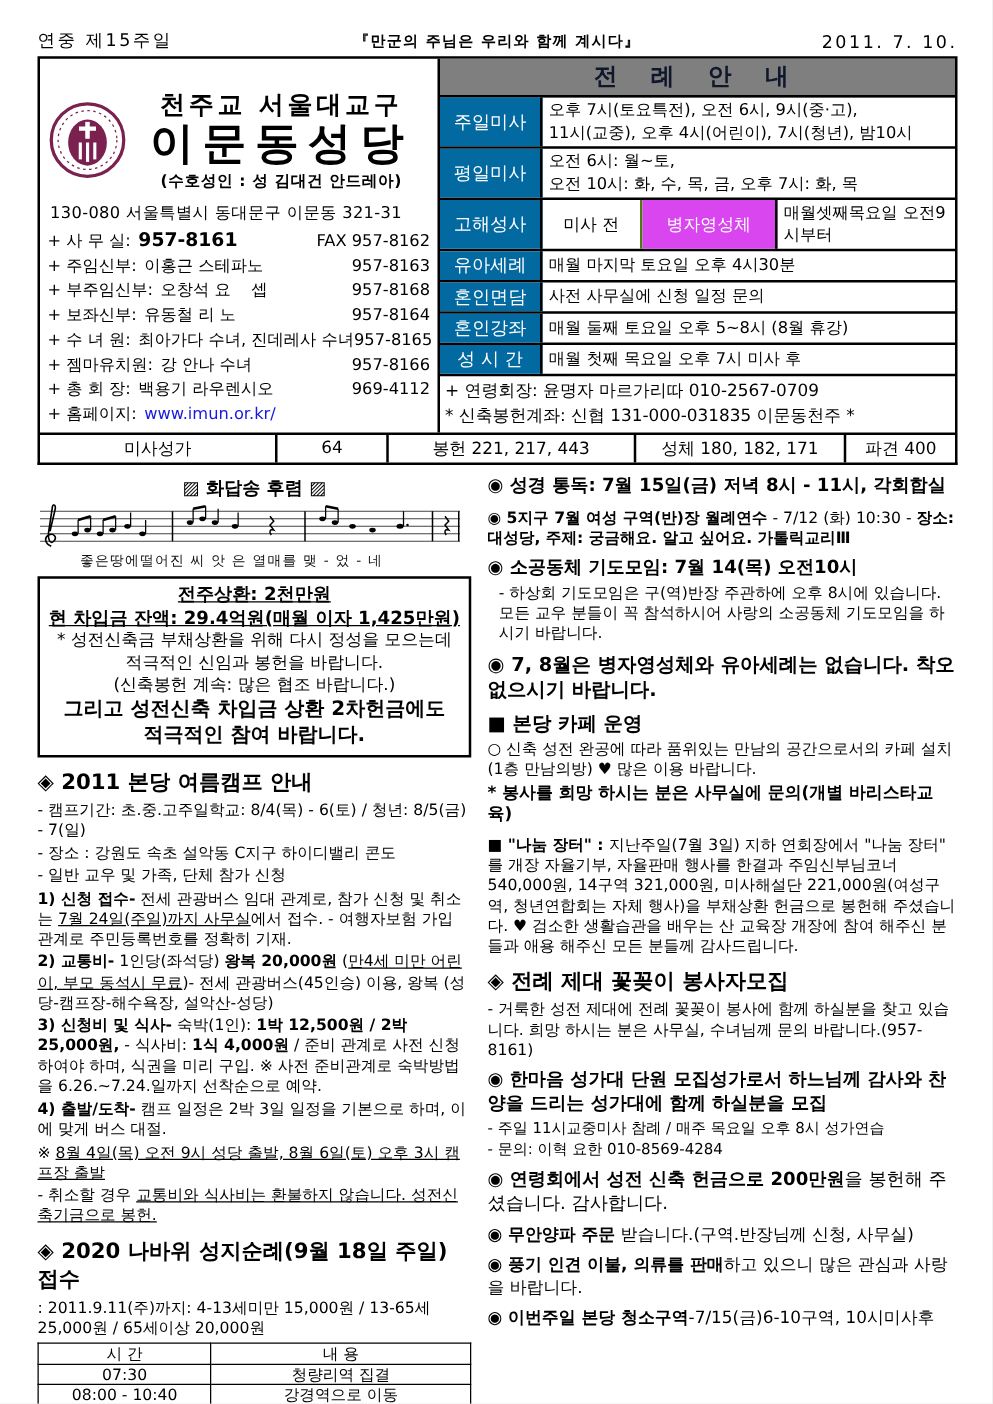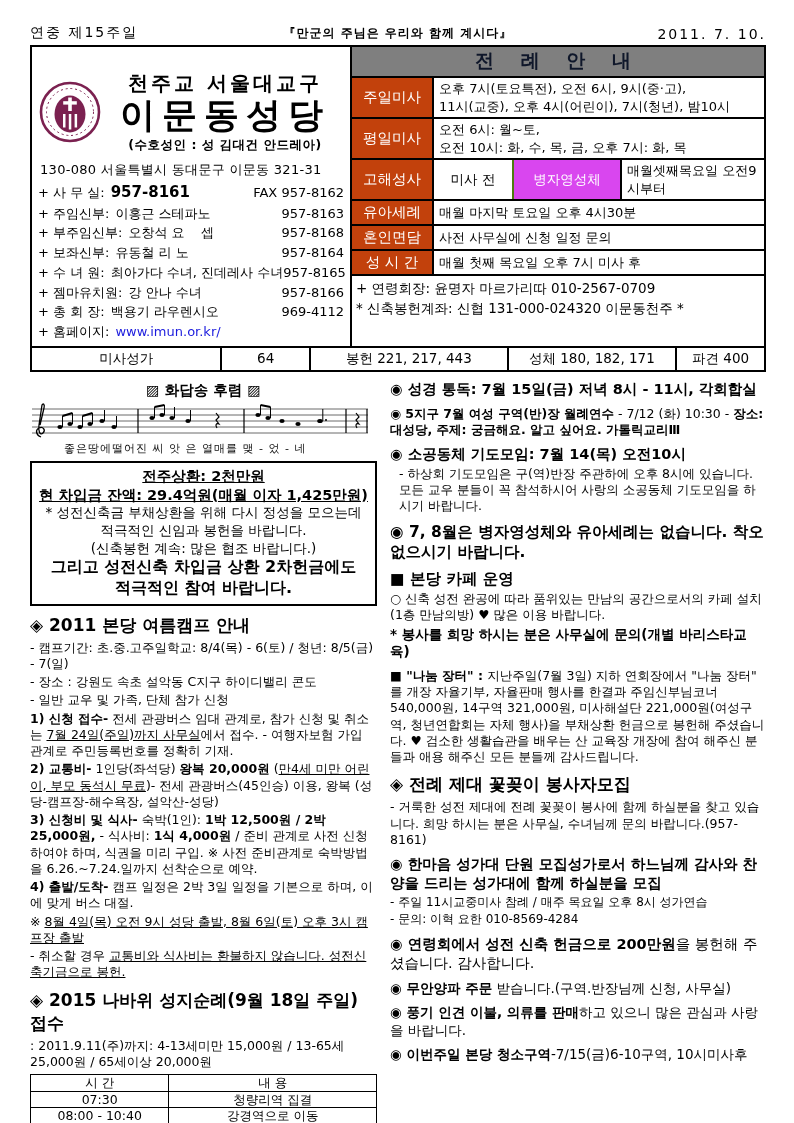--- a/index.html
+++ b/index.html
@@ -28,21 +28,21 @@
   .clabel{white-space:pre;}
   .cname{margin-left:6px;white-space:pre;}
   .cname.office{font-weight:bold;font-size:15px;}
   .cname.link{color:#1a1add;}
   .cphone{margin-left:auto;white-space:pre;}
   
   .rightpane{flex:1;border-left:2.5px solid #000;display:flex;flex-direction:column;}
   .lit-title{background:#7f7f7f;color:#0f172a;text-align:center;font-size:19px;font-weight:bold;
     letter-spacing:10px;padding:1px 0 2px;border-bottom:2px solid #000;}
   .lit-row{display:flex;border-bottom:2px solid #000;align-items:stretch;}
-  .lit-label{width:80px;background:#c2410c;color:#fff;font-size:14.5px;display:flex;
+  .lit-label{width:80px;background:#0369a1;color:#fff;font-size:14.5px;display:flex;
     align-items:center;justify-content:center;border-right:2px solid #000;flex:none;padding:2px 0;}
   .lit-content{flex:1;font-size:13px;padding:2px 5px;display:flex;flex-direction:column;
     justify-content:center;white-space:pre-line;line-height:1.35;}
   .lit-cell{font-size:13.5px;display:flex;align-items:center;justify-content:center;flex:none;}
   .lit-cell.c1{width:78px;border-right:2px solid #4d7c0f;}
   .lit-cell.gray{width:106px;background:#d946ef;color:#fff;border-right:2px solid #000;}
   .lit-notes{font-size:13.5px;padding:3px 4px 2px;line-height:1.45;}
   
   .hymnrow{display:flex;border:2.5px solid #000;border-top:none;text-align:center;font-size:13.5px;}
   .hcell{padding:2px 0;border-right:2px solid #000;}
@@ -168,26 +168,30 @@
       </div>
       <div class="lit-row">
         <div class="lit-label">유아세례</div>
         <div class="lit-content">매월 마지막 토요일 오후 4시30분</div>
       </div>
       <div class="lit-row">
         <div class="lit-label">혼인면담</div>
         <div class="lit-content">사전 사무실에 신청 일정 문의</div>
       </div>
       <div class="lit-row">
+        <div class="lit-label">혼인강좌</div>
+        <div class="lit-content">매월 둘째 토요일 오후 5~8시 (8월 휴강)</div>
+      </div>
+      <div class="lit-row">
         <div class="lit-label">성 시 간</div>
         <div class="lit-content">매월 첫째 목요일 오후 7시 미사 후</div>
       </div>
       <div class="lit-notes">
         <div>+ 연령회장: 윤명자 마르가리따   010-2567-0709</div>
-        <div>* 신축봉헌계좌: 신협 131-000-024320 이문동천주 *</div>
+        <div>* 신축봉헌계좌: 신협 131-000-031835 이문동천주 *</div>
       </div>
     </div>
   </div>
 
   <div class="hymnrow">
     <div class="hcell hw1">미사성가</div>
     <div class="hcell hw2">64</div>
     <div class="hcell hw3">봉헌 221, 217, 443</div>
     <div class="hcell hw4">성체 180, 182, 171</div>
     <div class="hcell hw5">파견 400</div>
@@ -276,21 +280,21 @@
         <div class="p"><span>- 일반 교우 및 가족, 단체 참가 신청</span></div>
         <div class="p"><span class="b">1) 신청 접수-</span><span> 전세 관광버스 임대 관계로, 참가 신청 및 취소는 </span><span class="u">7월 24일(주일)까지 사무실</span><span>에서 접수. - 여행자보험 가입 관계로 주민등록번호를 정확히 기재.</span></div>
         <div class="p"><span class="b">2) 교통비-</span><span> 1인당(좌석당) </span><span class="b">왕복 20,000원</span><span> (</span><span class="u">만4세 미만 어린이, 부모 동석시 무료</span><span>)- 전세 관광버스(45인승) 이용, 왕복 (성당-캠프장-해수욕장, 설악산-성당)</span></div>
         <div class="p"><span class="b">3) 신청비 및 식사-</span><span> 숙박(1인): </span><span class="b">1박 12,500원 / 2박 25,000원,</span><span> - 식사비: </span><span class="b">1식 4,000원</span><span> / 준비 관계로 사전 신청하여야 하며, 식권을 미리 구입. ※ 사전 준비관계로 숙박방법을 6.26.~7.24.일까지 선착순으로 예약.</span></div>
         <div class="p"><span class="b">4) 출발/도착-</span><span> 캠프 일정은 2박 3일 일정을 기본으로 하며, 이에 맞게 버스 대절.</span></div>
         <div class="p"><span>※ </span><span class="u">8월 4일(목) 오전 9시 성당 출발, 8월 6일(토) 오후 3시 캠프장 출발</span></div>
         <div class="p"><span>- 취소할 경우 </span><span class="u">교통비와 식사비는 환불하지 않습니다. 성전신축기금으로 봉헌.</span></div>
       </div>
 
       <div>
-        <div class="sec-h">◈ 2015 나바위 성지순례(9월 18일 주일) 접수</div>
+        <div class="sec-h">◈ 2020 나바위 성지순례(9월 18일 주일) 접수</div>
         <div class="p">: 2011.9.11(주)까지: 4-13세미만 15,000원 / 13-65세 25,000원 / 65세이상 20,000원</div>
       </div>
 
       <table class="sched">
         <tbody>
           <tr>
             <th class="tcol">시  간</th>
             <th>내  용</th>
           </tr>
           <tr>

